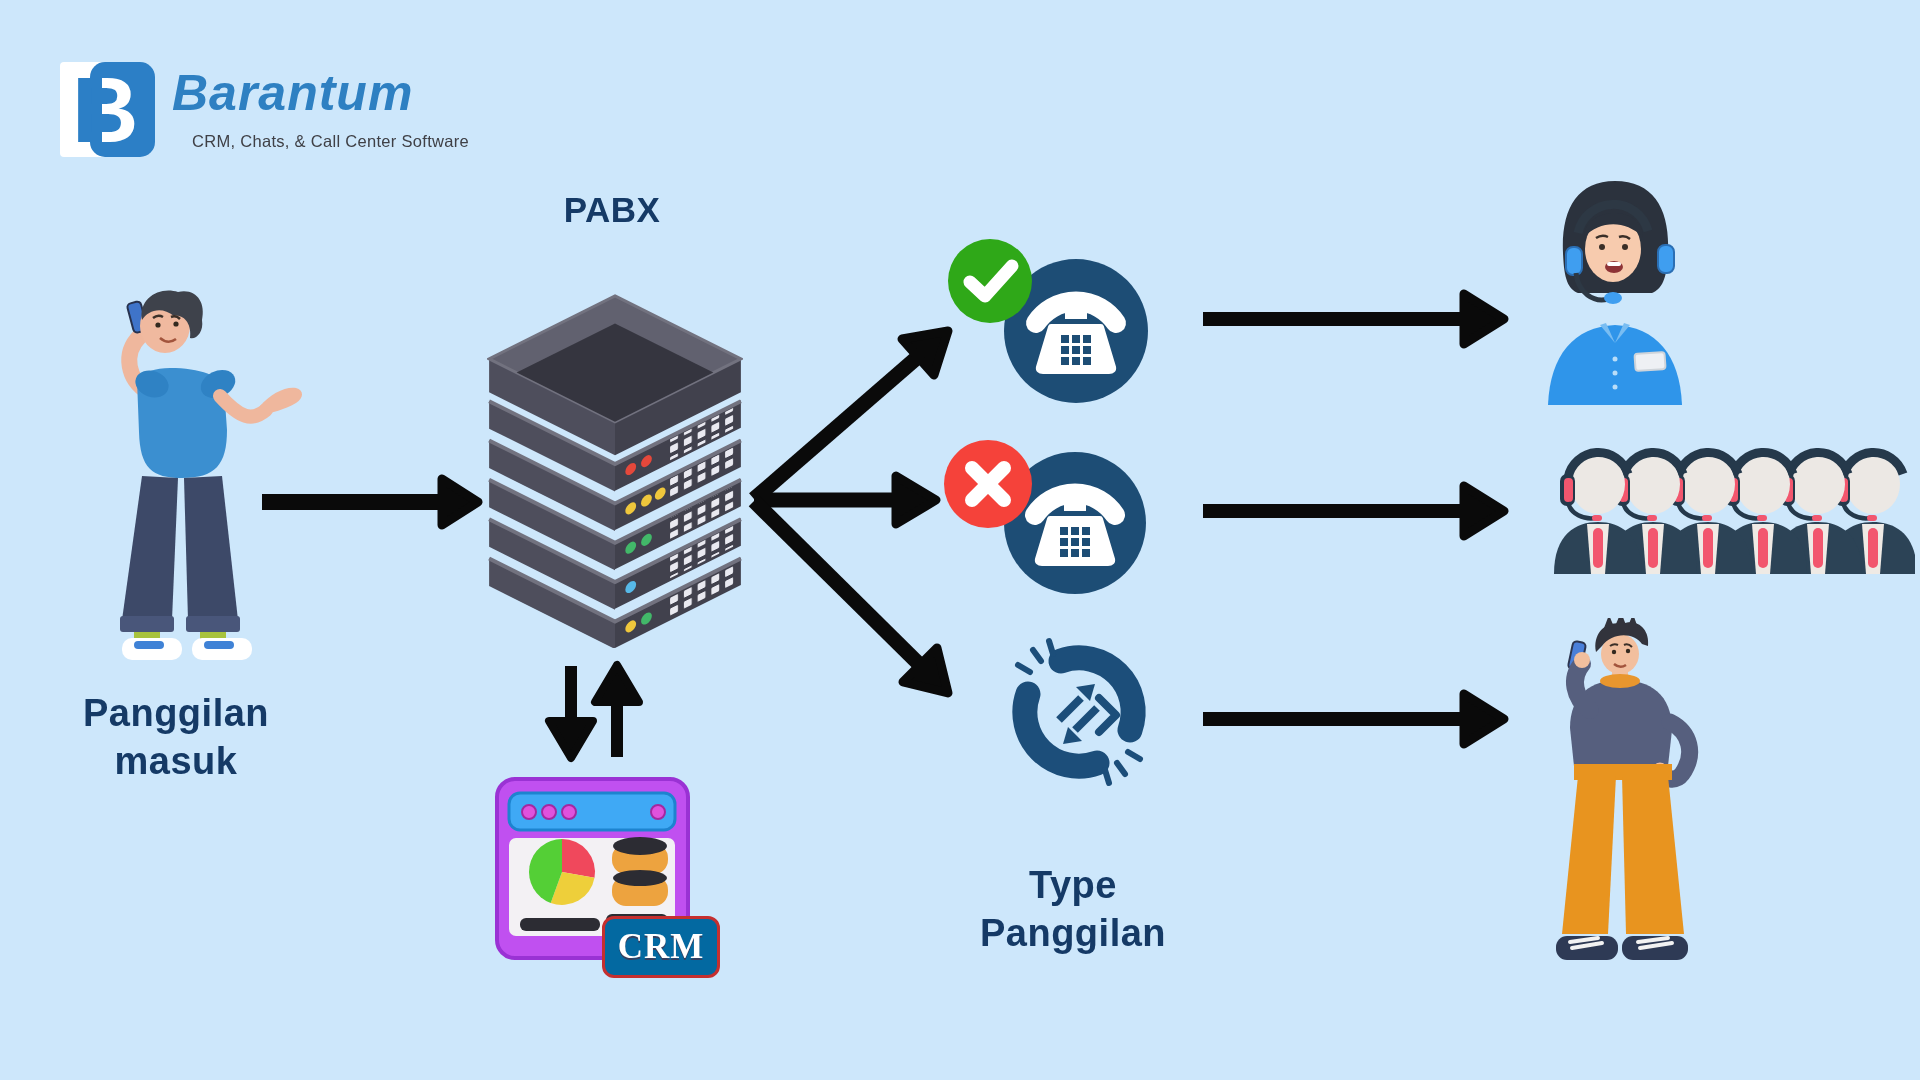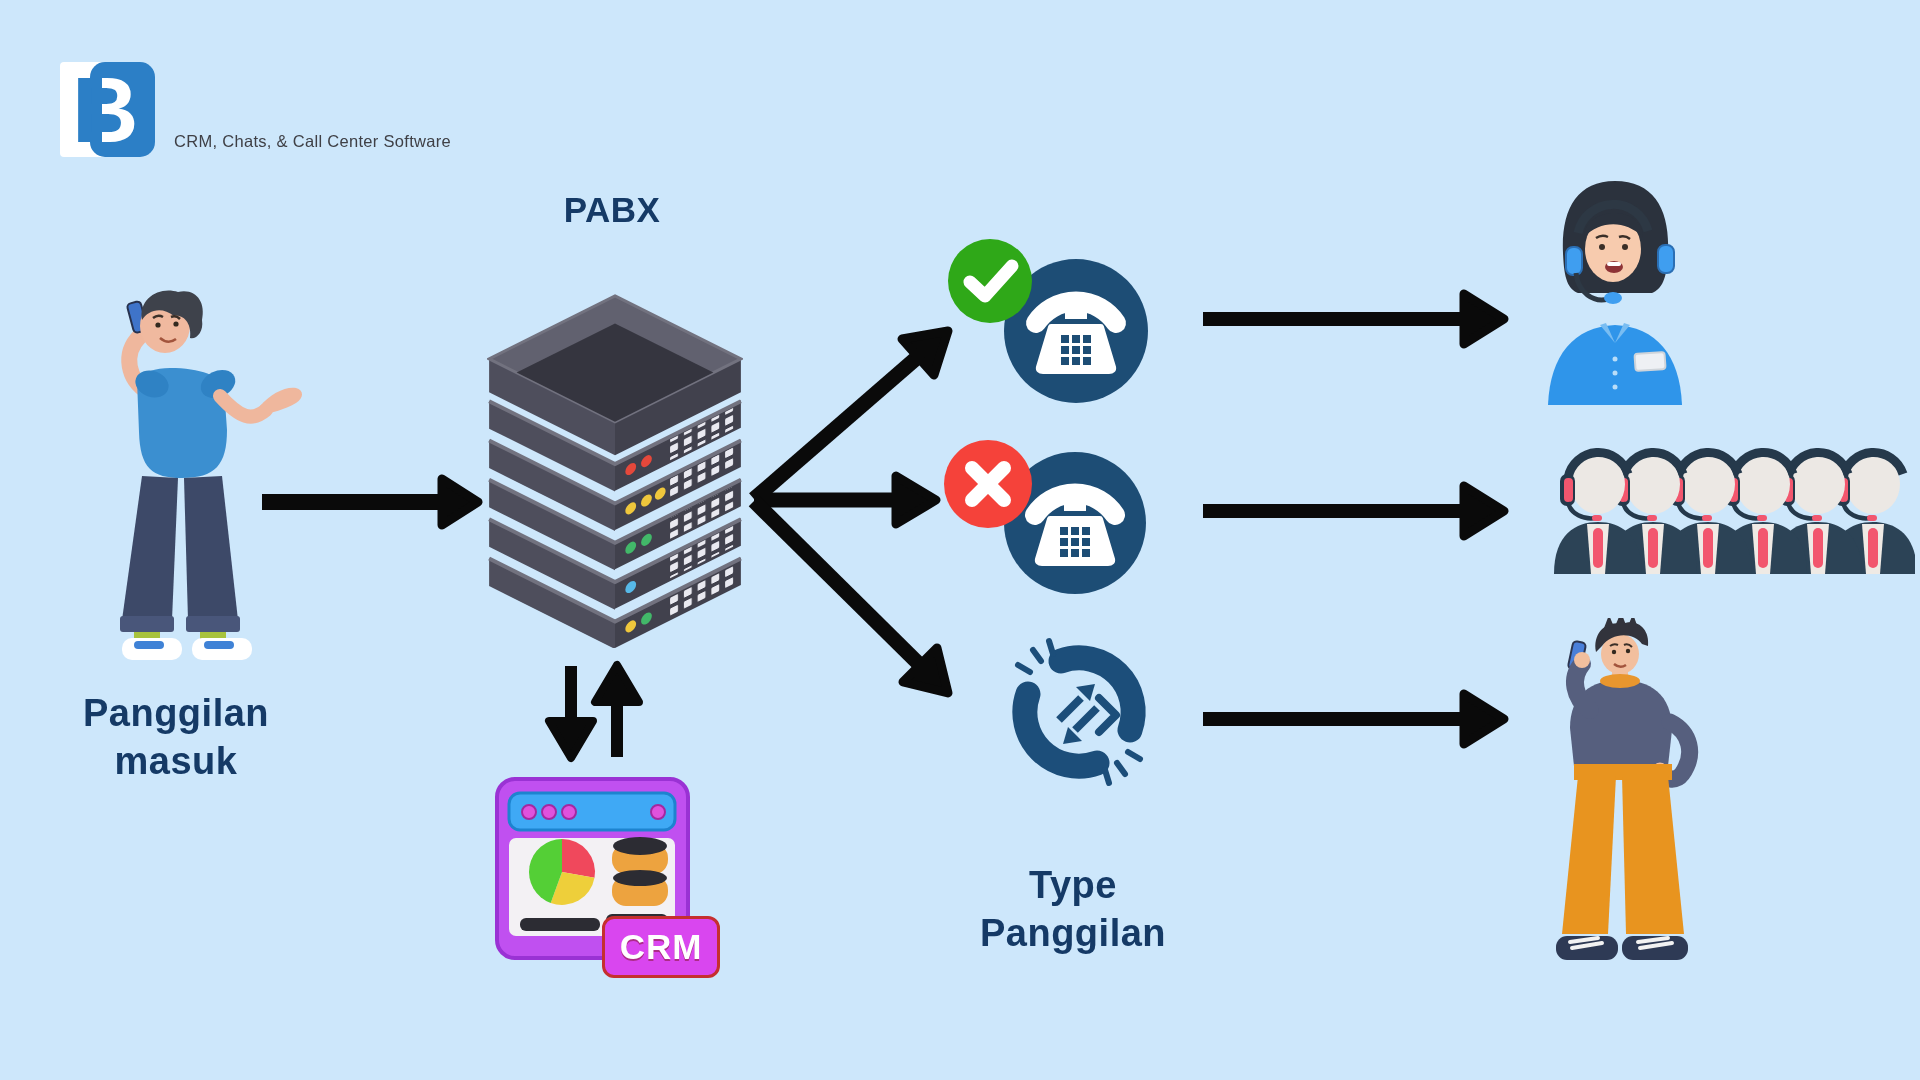--- a/index.html
+++ b/index.html
@@ -1,23 +1,23 @@
 <!DOCTYPE html>
 <html><head>
 <meta charset="utf-8">
 <style>
   html,body{margin:0;padding:0;background:#9db8cf;font-family:"Liberation Sans",sans-serif;}
   #canvas{position:relative;width:1920px;height:1080px;background:#cde7fb;overflow:hidden;}
   .abs{position:absolute;}
   .navy-label{color:#153a66;font-weight:800;text-align:center;letter-spacing:.5px;line-height:1.26;}
   .brand{color:#2e80c2;font-style:italic;font-weight:700;font-size:50px;letter-spacing:1px;}
-  .tagline{color:#3f4046;font-size:16.5px;letter-spacing:.3px;font-weight:400;}
-  .crm-badge{background:#d946ef;border:3px solid #c52f2f;border-radius:12px;color:#fff;
+  .tagline{color:#3f4046;font-size:16.5px;letter-spacing:.3px;font-weight:400;margin-left:18px;}
+  .crm-badge{background:#0369a1;border:3px solid #c52f2f;border-radius:12px;color:#fff;
              font-weight:800;font-size:35px;letter-spacing:1px;display:flex;align-items:center;
-             justify-content:center;text-shadow:0 2px 0 rgba(120,10,10,.45);}
+             justify-content:center;text-shadow:0 2px 0 rgba(120,10,10,.45);font-family:Liberation Serif, serif;}
   svg{display:block;}
 </style>
 </head>
 <body>
 
 <div id="canvas">
 
   <svg class="abs" style="left:60px;top:62px" width="96" height="96" viewBox="0 0 96 96">
     <defs>
       <clipPath id="clipL">
@@ -25,20 +25,21 @@
         </clipPath>
       <clipPath id="clipR">
           <rect x="42" y="0" width="54" height="96"></rect>
         </clipPath>
     </defs>
     <rect x="0" y="0" width="68" height="95" rx="4" fill="#ffffff"></rect>
     <rect x="30" y="0" width="65" height="95" rx="15" fill="#2c7fc6"></rect>
     <text x="12" y="80" font-size="92" font-weight="700" fill="#2c7fc6" clip-path="url(#clipL)" font-family="Liberation Sans, sans-serif">B</text>
     <text x="12" y="80" font-size="92" font-weight="700" fill="#ffffff" clip-path="url(#clipR)" font-family="Liberation Sans, sans-serif">B</text>
   </svg>
+  <div class="abs brand" style="left:172px;top:64px;">Barantum</div>
   <div class="abs tagline" style="left:174px;top:132px;">CRM, Chats, &amp; Call Center Software</div>
 
   <div class="abs navy-label" style="left:537px;top:188px;width:150px;font-size:35px;">PABX</div>
 
   <div class="abs navy-label" style="left:66px;top:690px;width:220px;font-size:38px;">
     <span>Panggilan</span><br>
     <span>masuk</span>
   </div>
 
   <div class="abs navy-label" style="left:953px;top:862px;width:240px;font-size:38px;">

